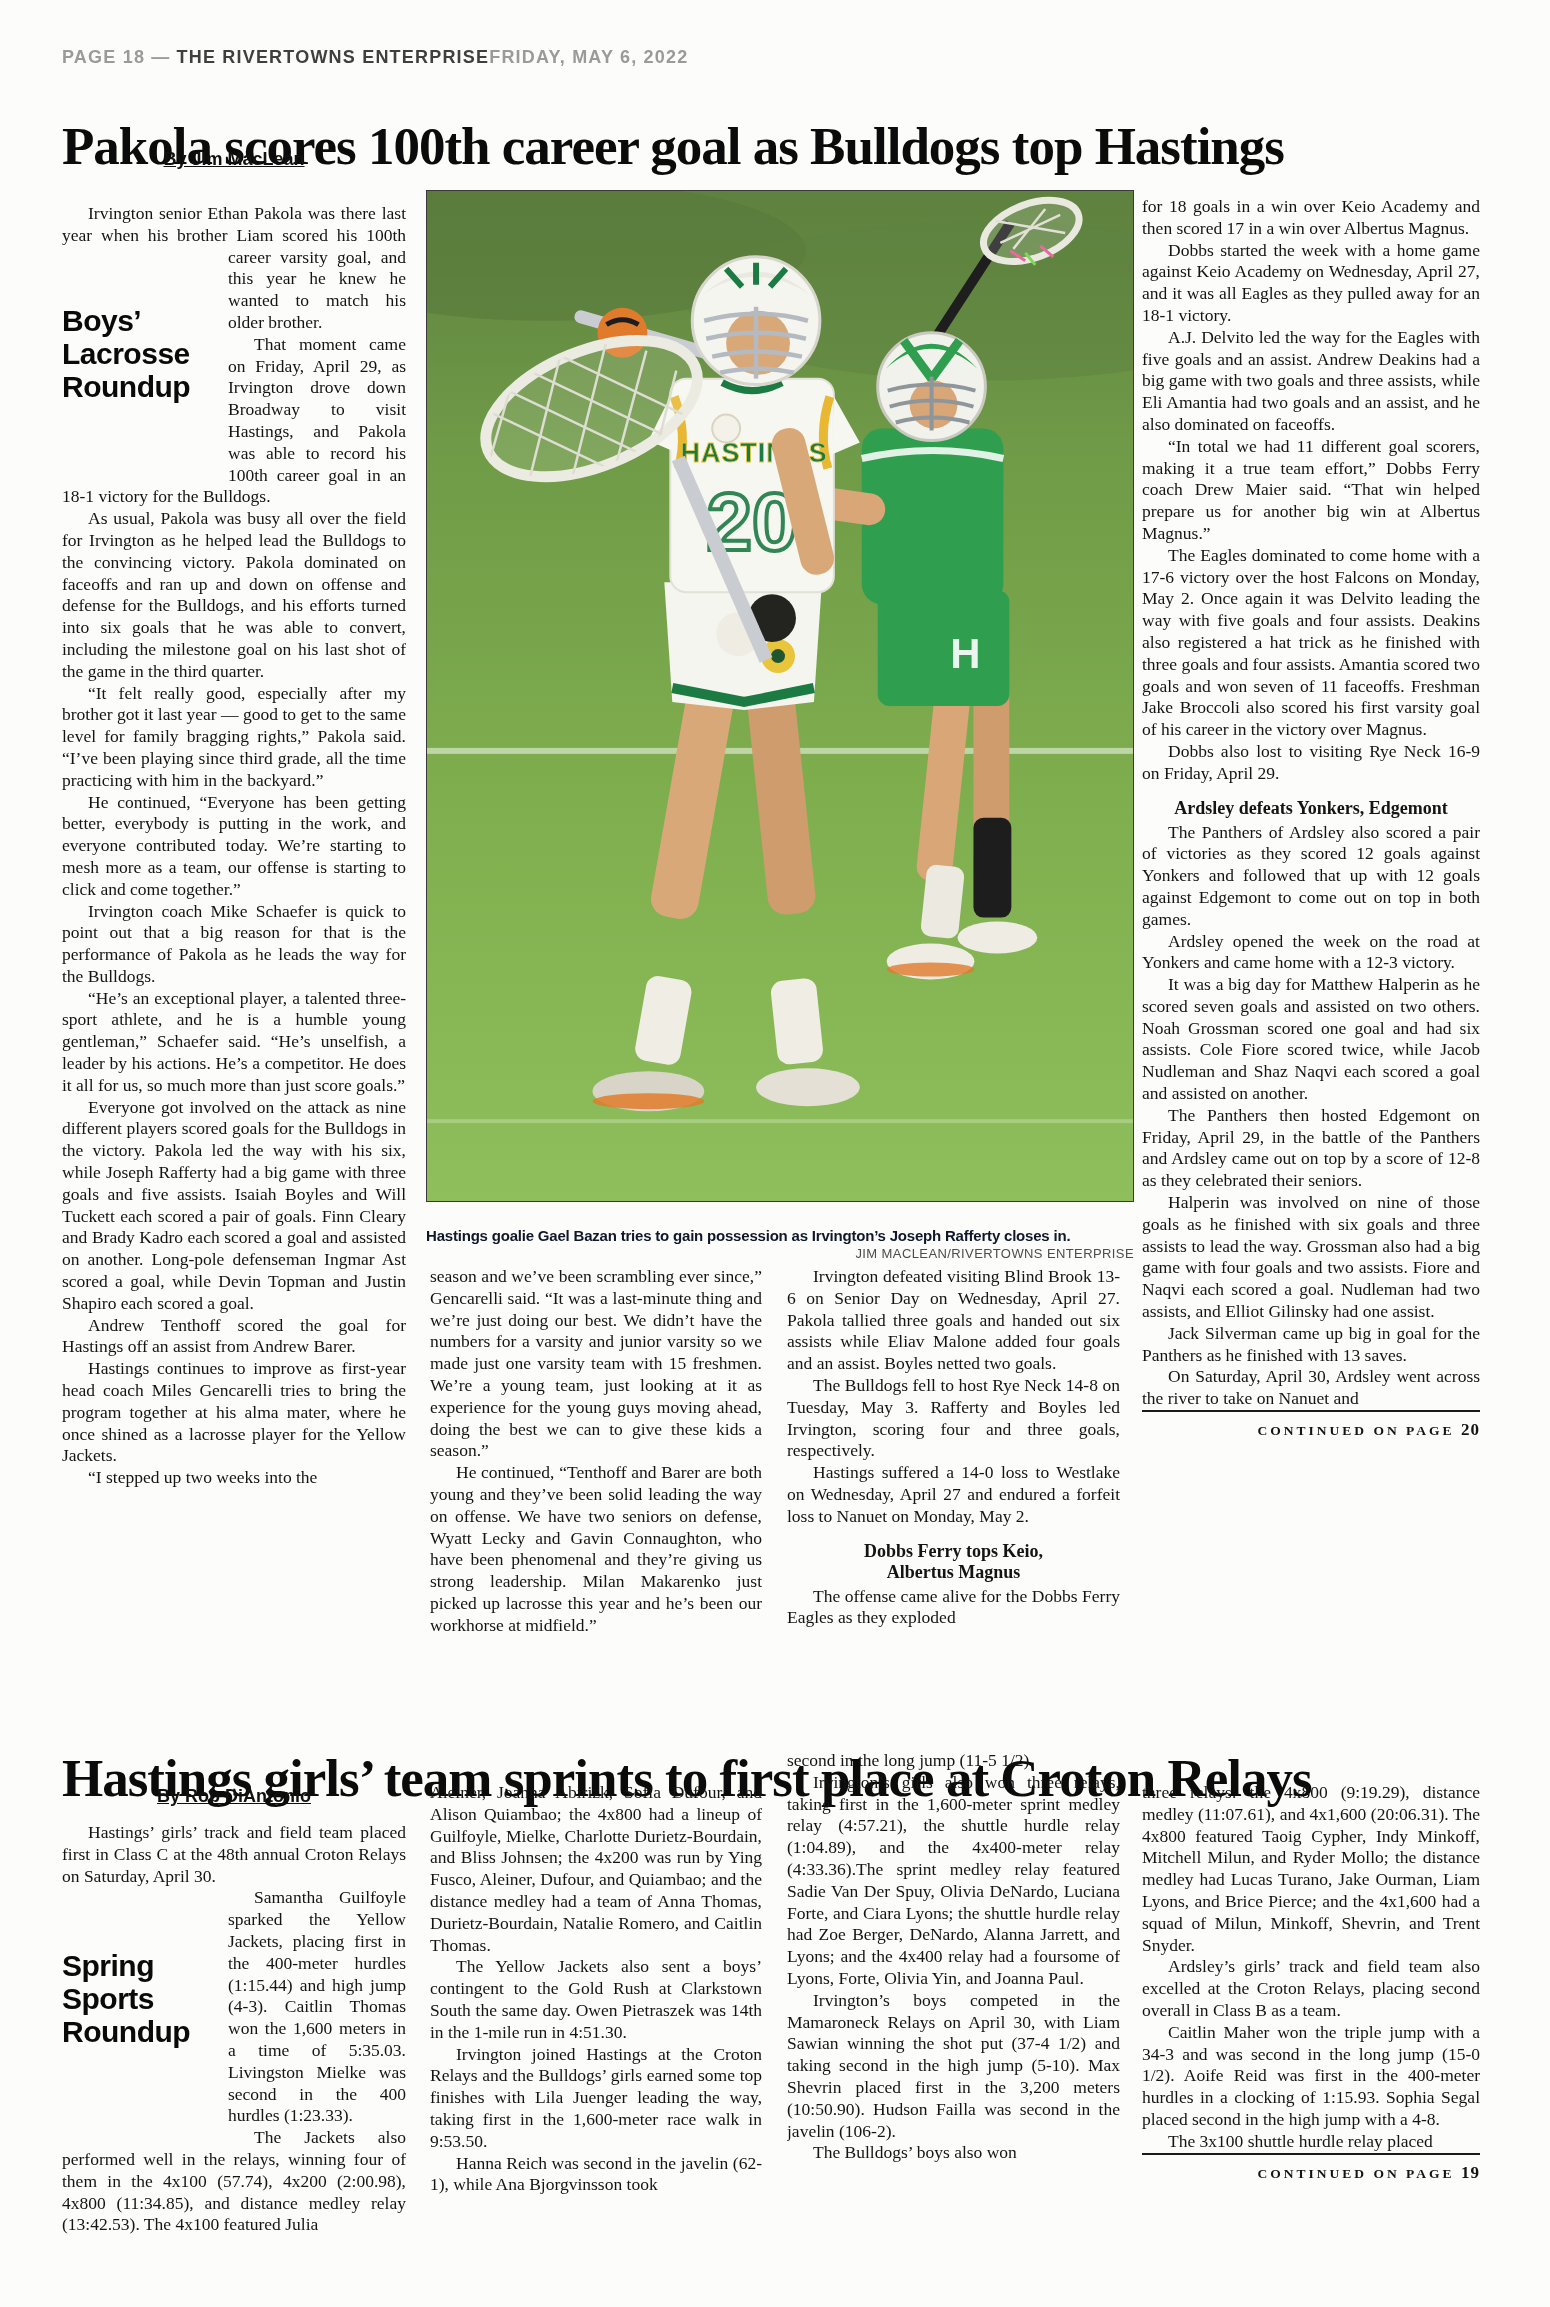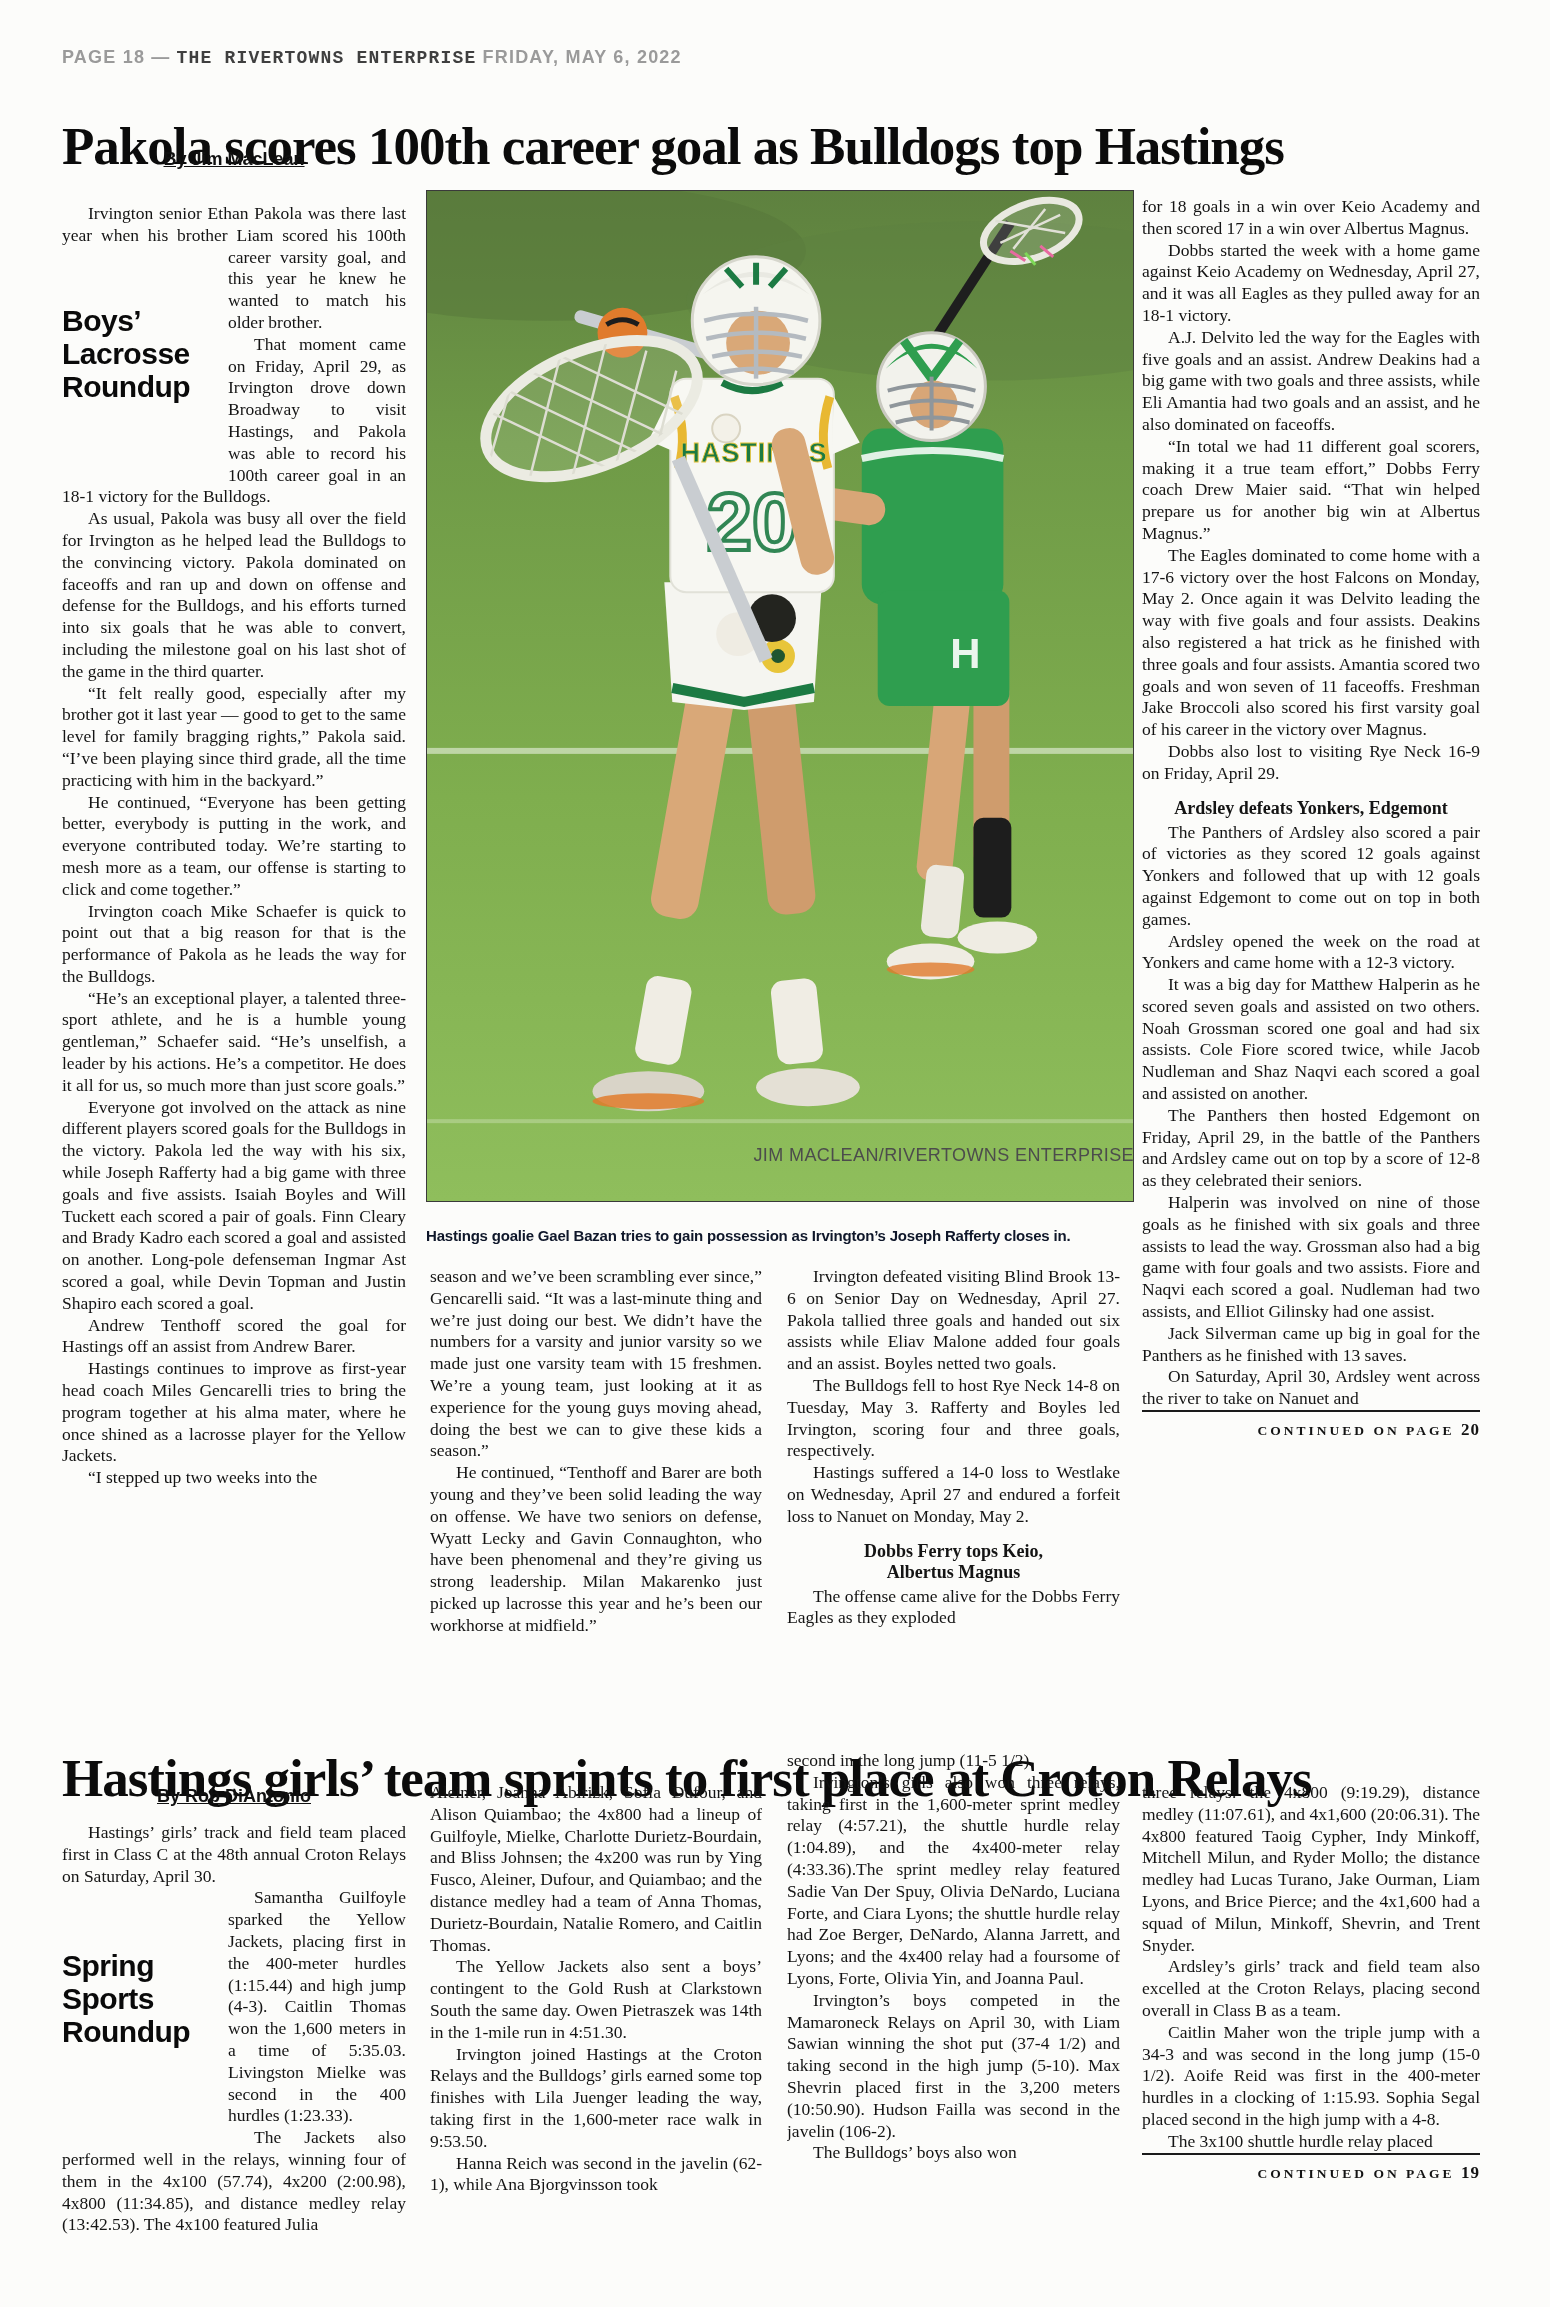--- a/index.html
+++ b/index.html
@@ -1,42 +1,42 @@
 <!DOCTYPE html>
 <html lang="en"><head>
 <meta charset="utf-8">
 <style>
   html,body{margin:0;padding:0;background:#d8d8d8;}
   .page{position:relative;width:1550px;height:2307px;margin:0 auto;background:#fcfcfa;
         font-family:"Liberation Serif",serif;color:#141414;overflow:hidden;}
   .masthead{position:absolute;left:62px;top:47px;font-family:"Liberation Sans",sans-serif;
         font-weight:bold;font-size:18px;letter-spacing:1.2px;color:#9a9a9a;white-space:nowrap;}
-  .masthead .paper{color:#3f3f3f;margin:0 6px 0 6px;font-family:Liberation Mono, monospace;}
+  .masthead .paper{color:#3f3f3f;margin:0 0 0 6px;}
   .headline{position:absolute;left:62px;width:1438px;font-weight:bold;font-size:53px;
         letter-spacing:-1px;white-space:nowrap;color:#0b0b0b;}
   .byline{position:absolute;width:344px;text-align:center;font-family:"Liberation Sans",sans-serif;
         font-weight:bold;font-size:18px;text-decoration:underline;color:#111;}
   .col{position:absolute;width:344px;font-size:17.5px;line-height:21.8px;text-align:justify;overflow:hidden;}
   .col p{margin:0;text-indent:26px;}
   .col p.cont{text-indent:0;}
   .roundup{float:left;width:152px;margin:2px 14px 0 0;box-sizing:border-box;
         font-family:"Liberation Sans",sans-serif;font-weight:bold;font-size:30px;line-height:33px;
         letter-spacing:-0.5px;white-space:pre-line;color:#0a0a0a;text-indent:0;}
   .roundup.a1{height:218px;padding-top:55px;}
   .roundup.a2{height:240px;padding-top:60px;}
   .subhead{text-indent:0 !important;text-align:center;font-weight:bold;font-size:18px;
         line-height:21px;margin:13px 0 3px 0 !important;white-space:pre-line;}
   .continued{border-top:2px solid #1a1a1a;padding-top:7px;text-align:right;
         font-weight:bold;font-size:13.5px;letter-spacing:3px;}
   .continued .pg{font-size:17px;letter-spacing:1px;}
   .photo{position:absolute;left:426px;top:190px;width:708px;height:1012px;border:1px solid #3a3a3a;
         box-sizing:border-box;background:#7fae4e;}
   .photo svg{display:block;width:100%;height:100%;}
-  .credit{position:absolute;left:426px;top:1145px;width:708px;text-align:right;
-        font-family:"Liberation Sans",sans-serif;font-size:18px;letter-spacing:0.4px;color:#4c4c4c;}
+  .credit{position:absolute;left:426px;top:1246px;width:708px;text-align:right;
+        font-family:"Liberation Sans",sans-serif;font-size:13px;letter-spacing:0.4px;color:#4c4c4c;}
   .caption{position:absolute;left:426px;top:1227px;width:712px;font-family:"Liberation Sans",sans-serif;
         font-weight:bold;font-size:15px;letter-spacing:-0.2px;color:#0f172a;white-space:nowrap;}
 </style>
 </head>
 <body>
 
 <div class="page">
 
   <div class="masthead">
     <span>PAGE 18 —</span><span class="paper">THE RIVERTOWNS ENTERPRISE</span><span>FRIDAY, MAY 6, 2022</span>

